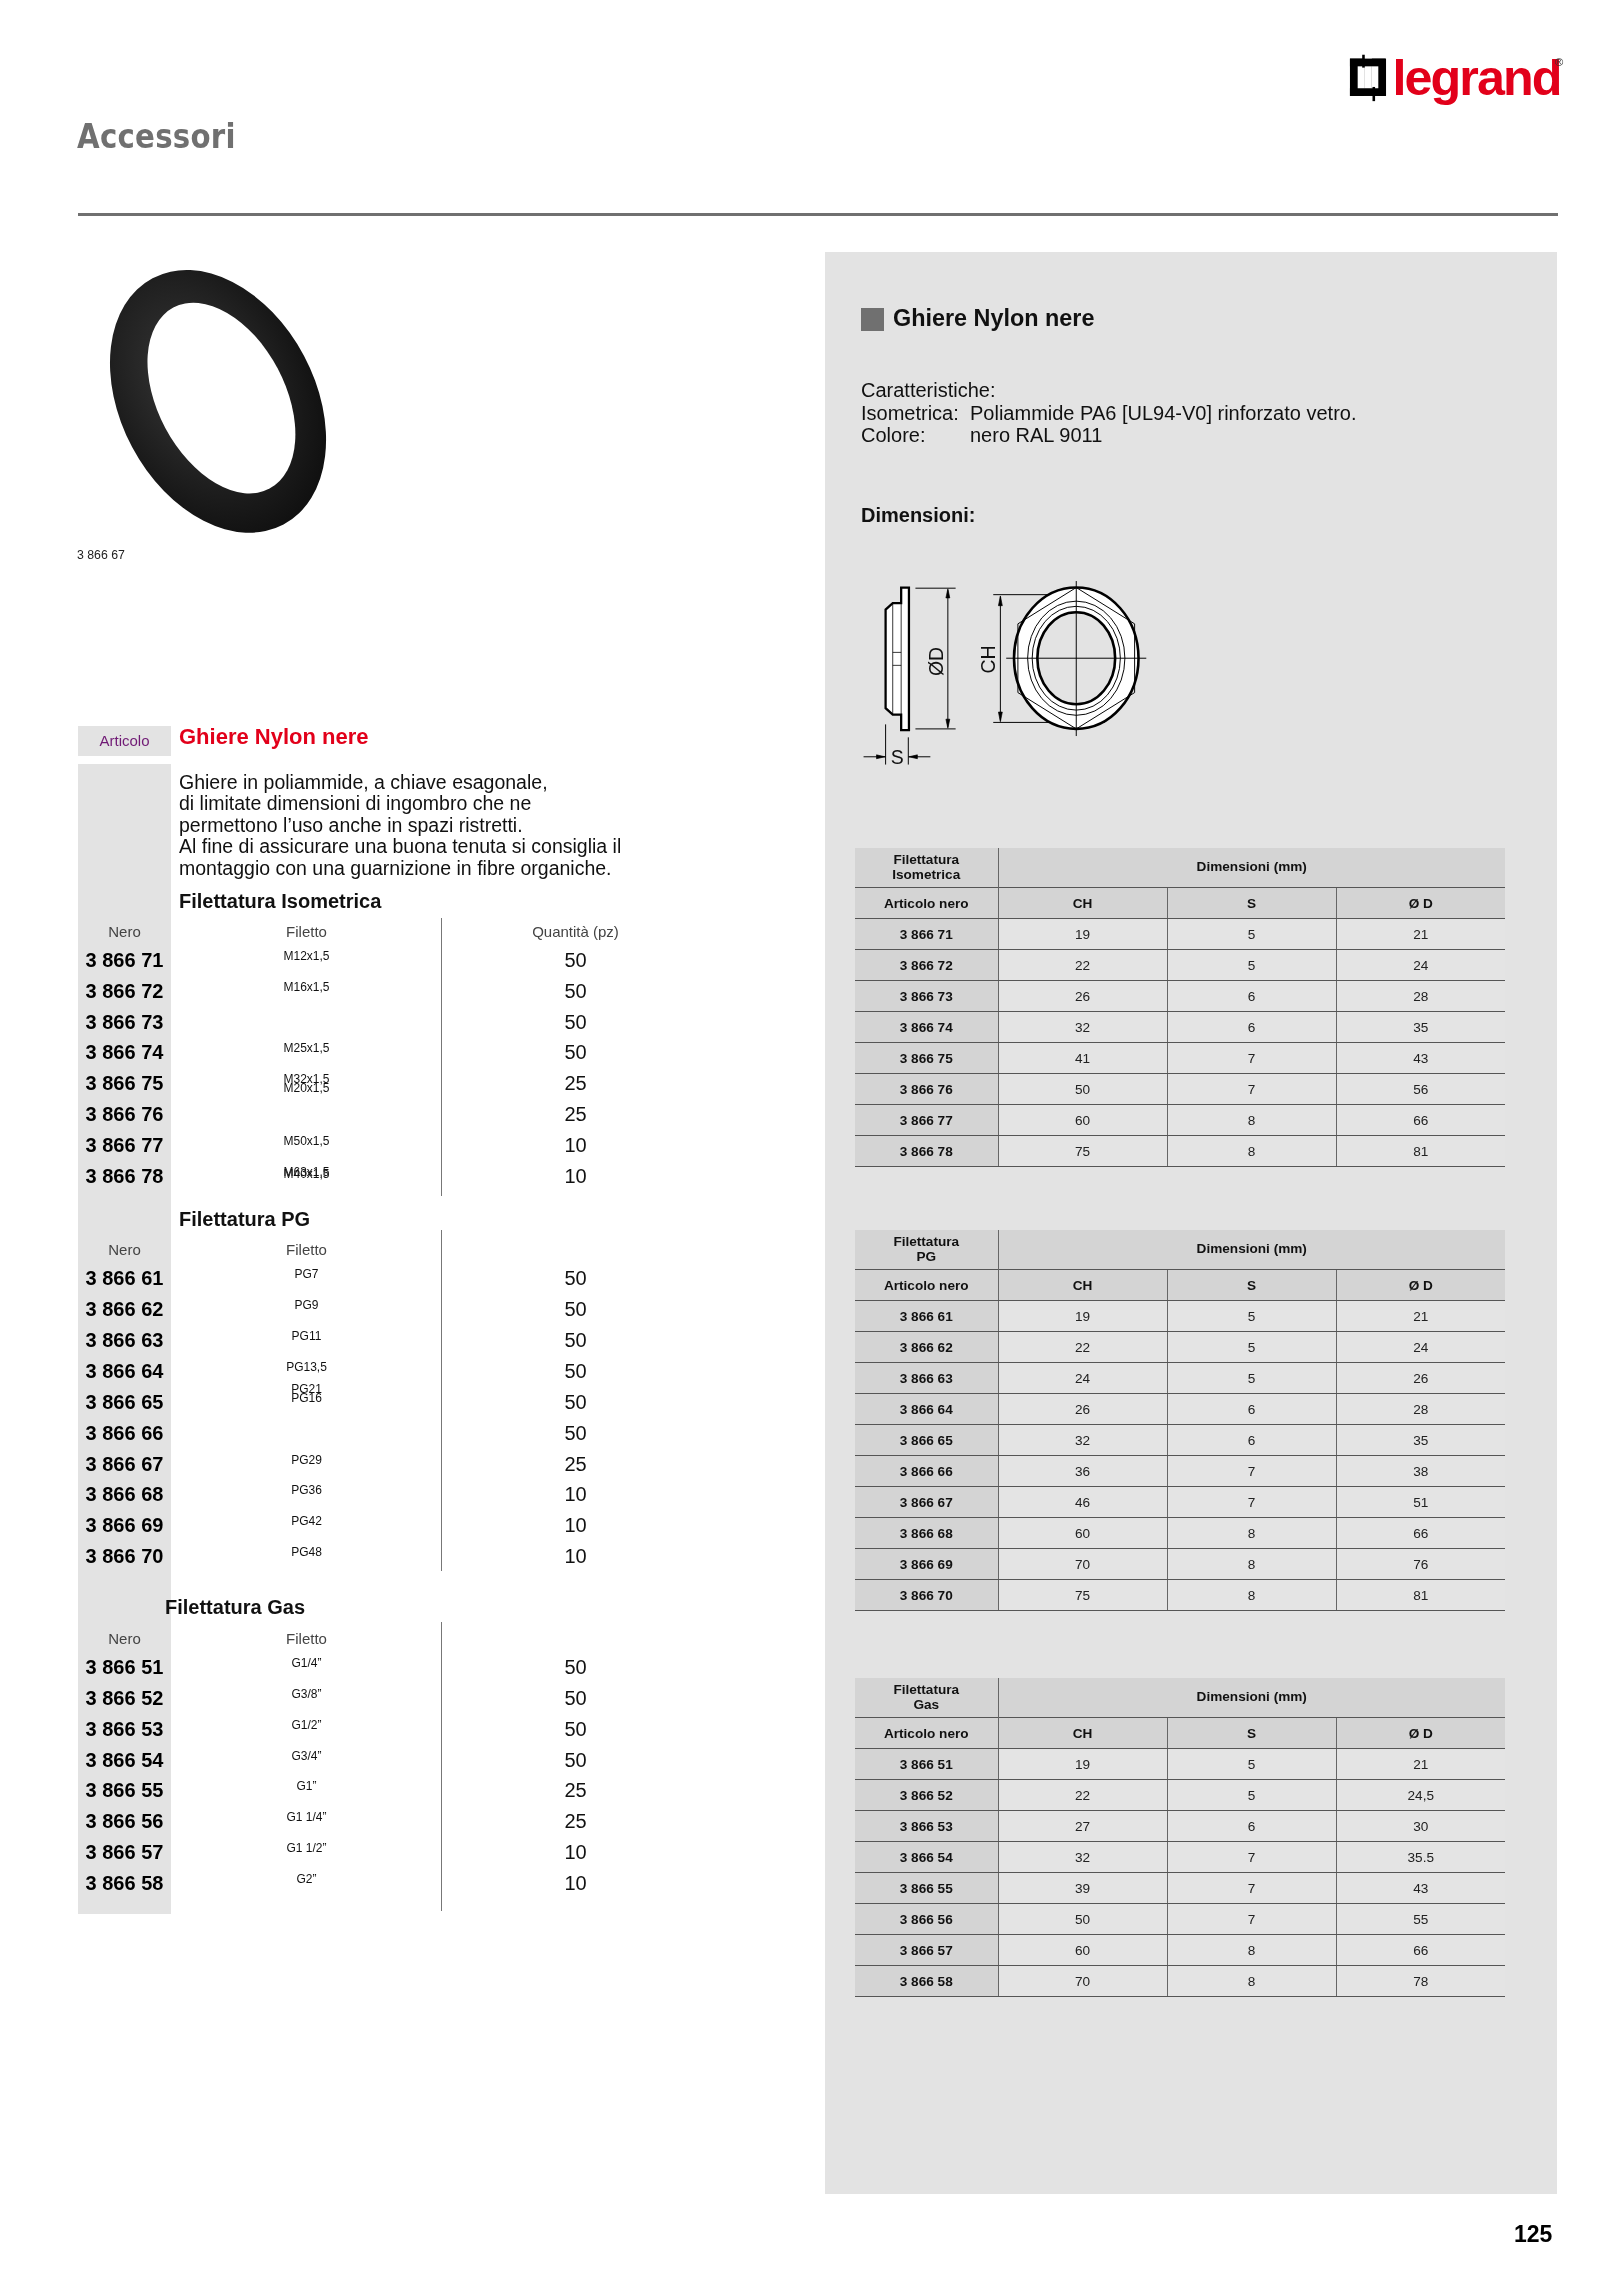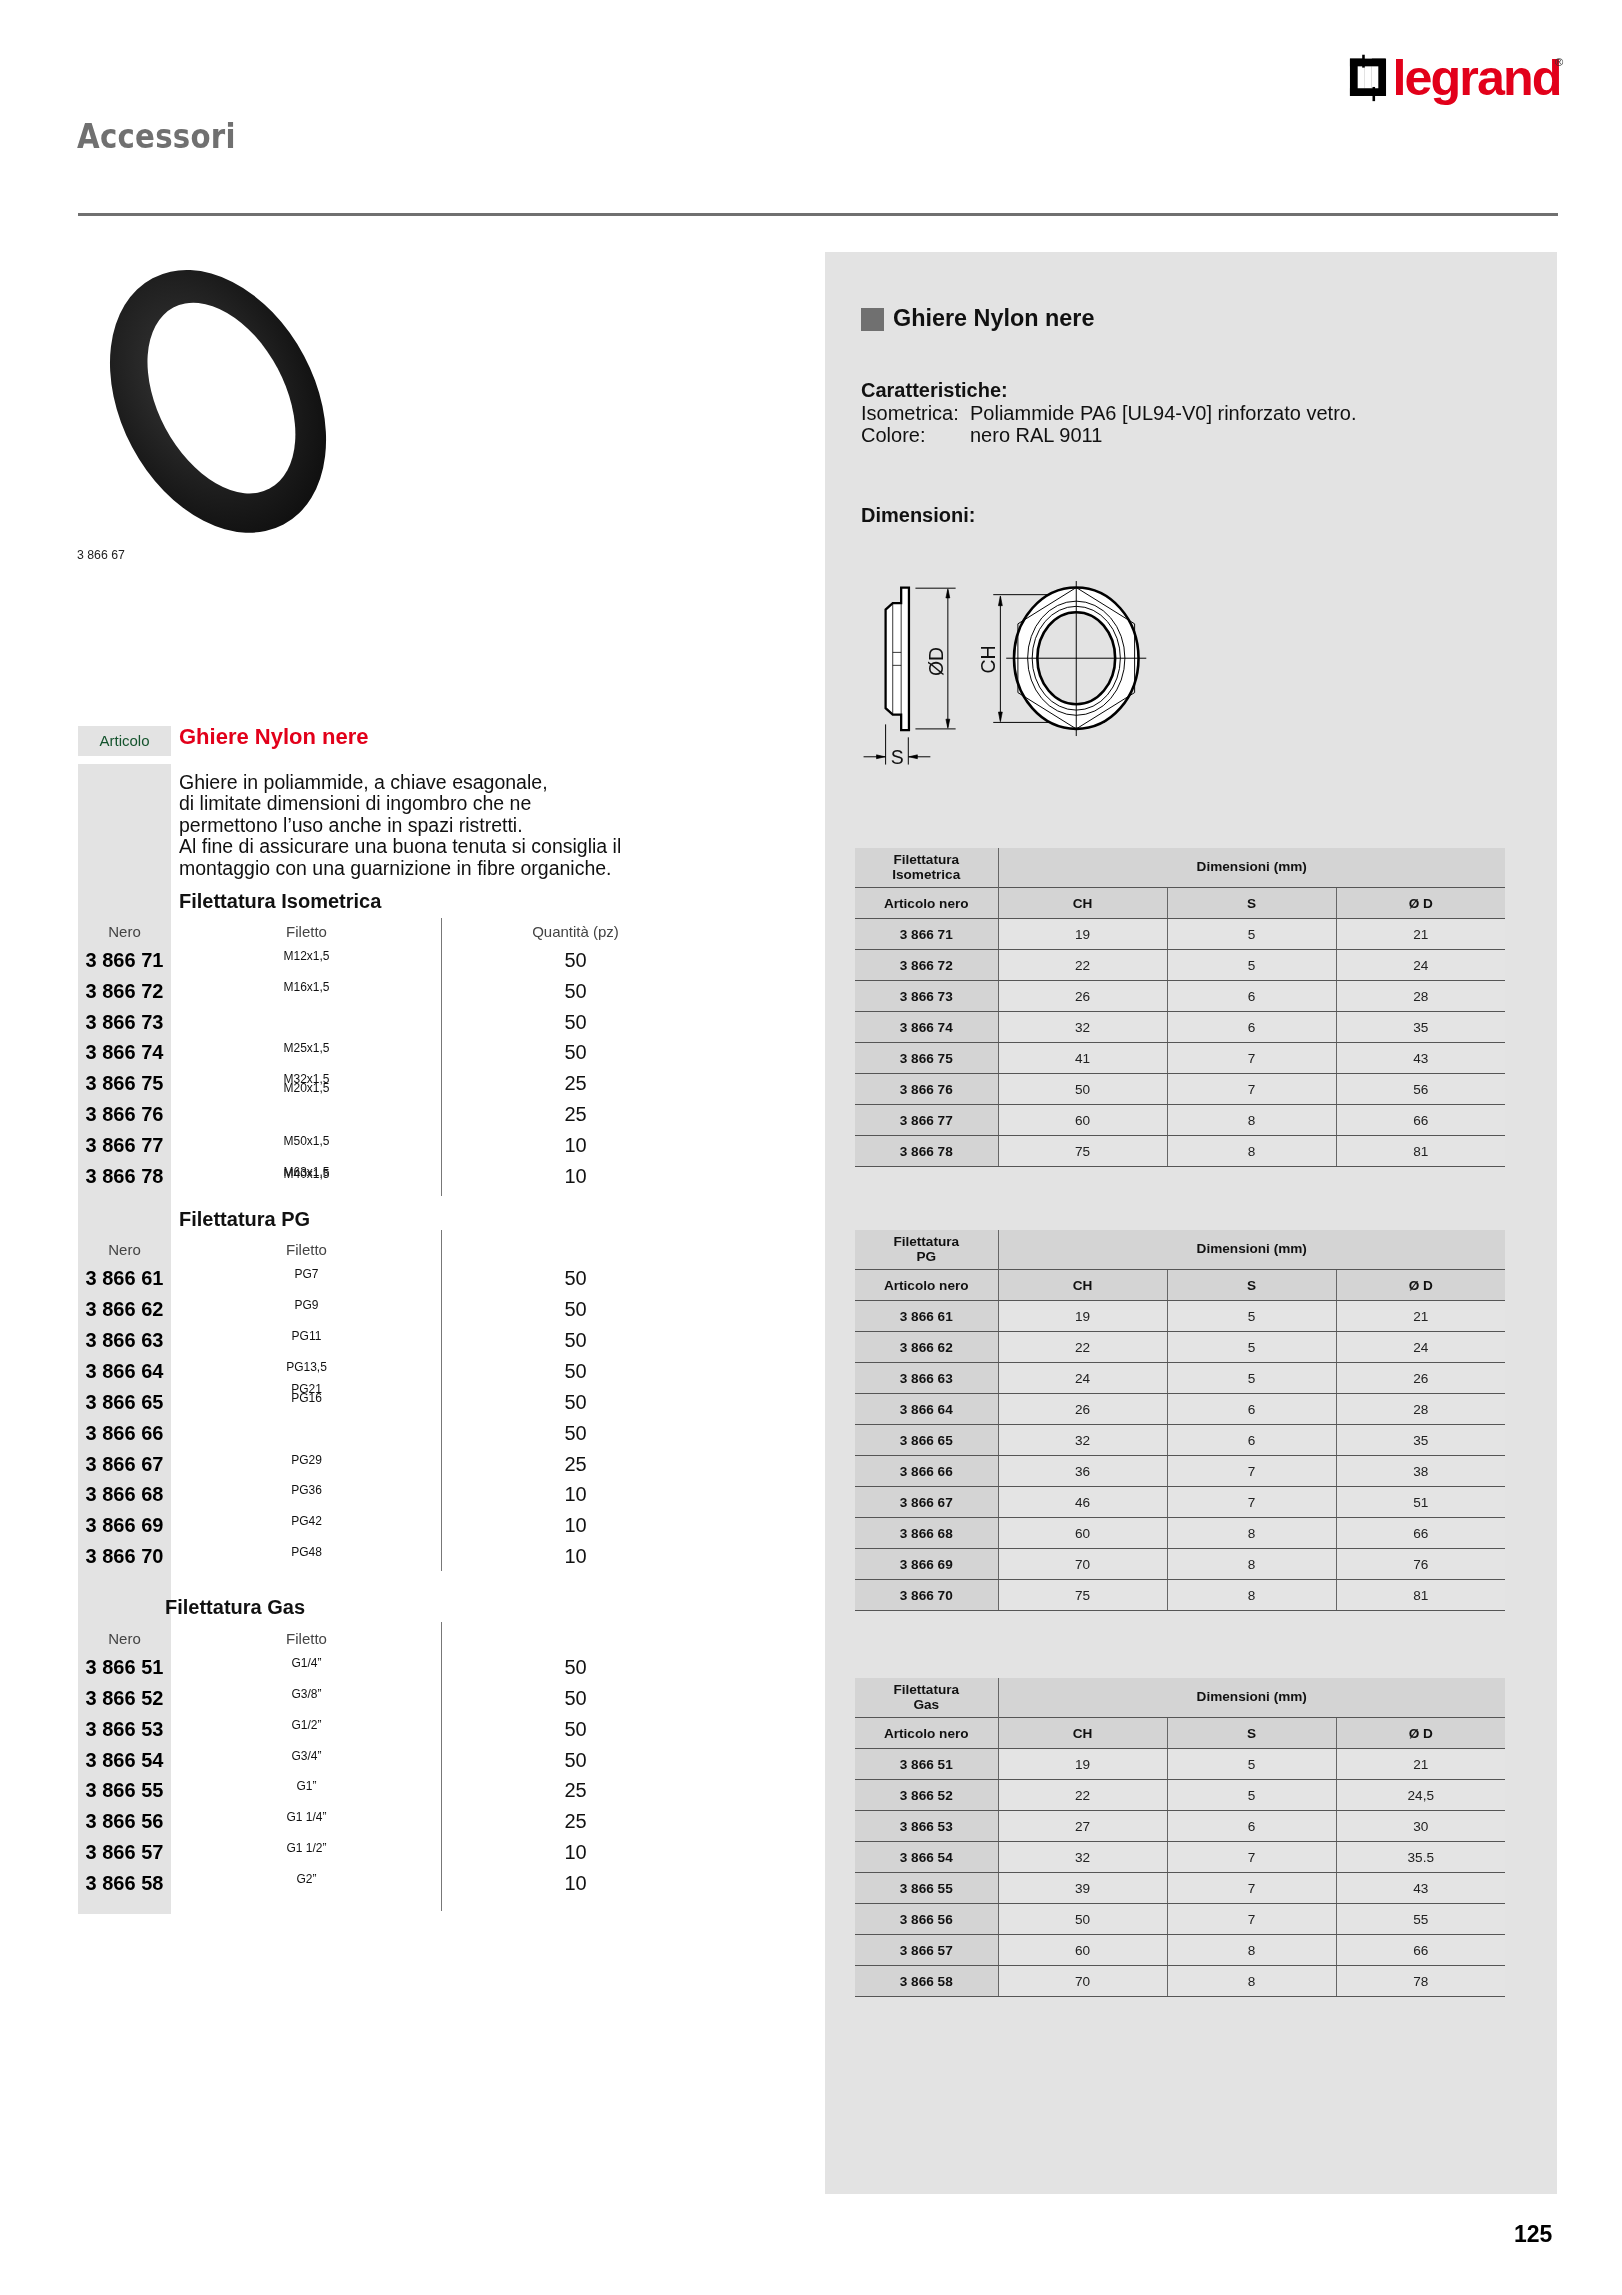--- a/index.html
+++ b/index.html
@@ -14,37 +14,37 @@
   .title-rule { left:78px; top:213px; width:1480px; height:2.6px; background:#707070; }
 
   
   .photo { left:77px; top:246px; width:279px; height:305px; }
   .photo-caption { left:77px; top:548px; font-size:12.3px; color:#222; }
 
   
   .strip { background:#e3e3e3; }
   .articolo-box { left:78px; top:726px; width:93px; height:30px; }
   .articolo-label { left:78px; top:726px; width:93px; height:28px; line-height:30px; text-align:center;
-                    font-size:15px; color:#14532d; }
+                    font-size:15px; color:#701a75; }
   .product-name { left:179px; top:724px; font-size:22px; font-weight:bold; color:#e2001a; }
   .long-strip { left:78px; top:764px; width:93px; height:1150px; }
 
   .desc { left:179px; top:772px; width:533px; font-size:19.5px; line-height:21.4px; color:#111; }
 
   .section-heading { font-size:20px; font-weight:bold; color:#111; }
   .col-head { font-size:15px; color:#444; }
   .divider { width:1.3px; background:#777; }
 
   .art-num { font-size:20px; font-weight:bold; left:78px; width:93px; text-align:center; }
   .thread { font-size:12px; width:273px; left:170px; text-align:center; color:#111; }
   .qty { font-size:20px; width:195px; left:478px; text-align:center; color:#111; }
   .panel-real { left:825px; top:252px; width:732px; height:1942px; background:#e3e3e3; }
   .square { left:861px; top:308px; width:23px; height:23px; background:#707070; }
   .panel-title { left:893px; top:305px; font-size:23.4px; font-weight:bold; color:#111; }
-  .char-head { left:861px; top:379px; font-size:20px; font-weight:bold; color:#111; }
+  .char-head { left:861px; top:379px; font-size:20px; font-weight:normal; color:#111; }
   .char-line { font-size:20px; color:#111; left:861px; }
   .char-val { font-size:20px; color:#111; left:970px; }
   .dim-head { left:861px; top:504px; font-size:20px; font-weight:bold; color:#111; }
   .drawing { left:845px; top:559px; width:338px; height:214px; }
 
   
   table.dim { position:absolute; left:855px; width:650px; border-collapse:collapse;
               font-size:13.6px; table-layout:fixed; }
   table.dim td, table.dim th { text-align:center; padding:0; }
   table.dim col.c1 { width:143px; }

